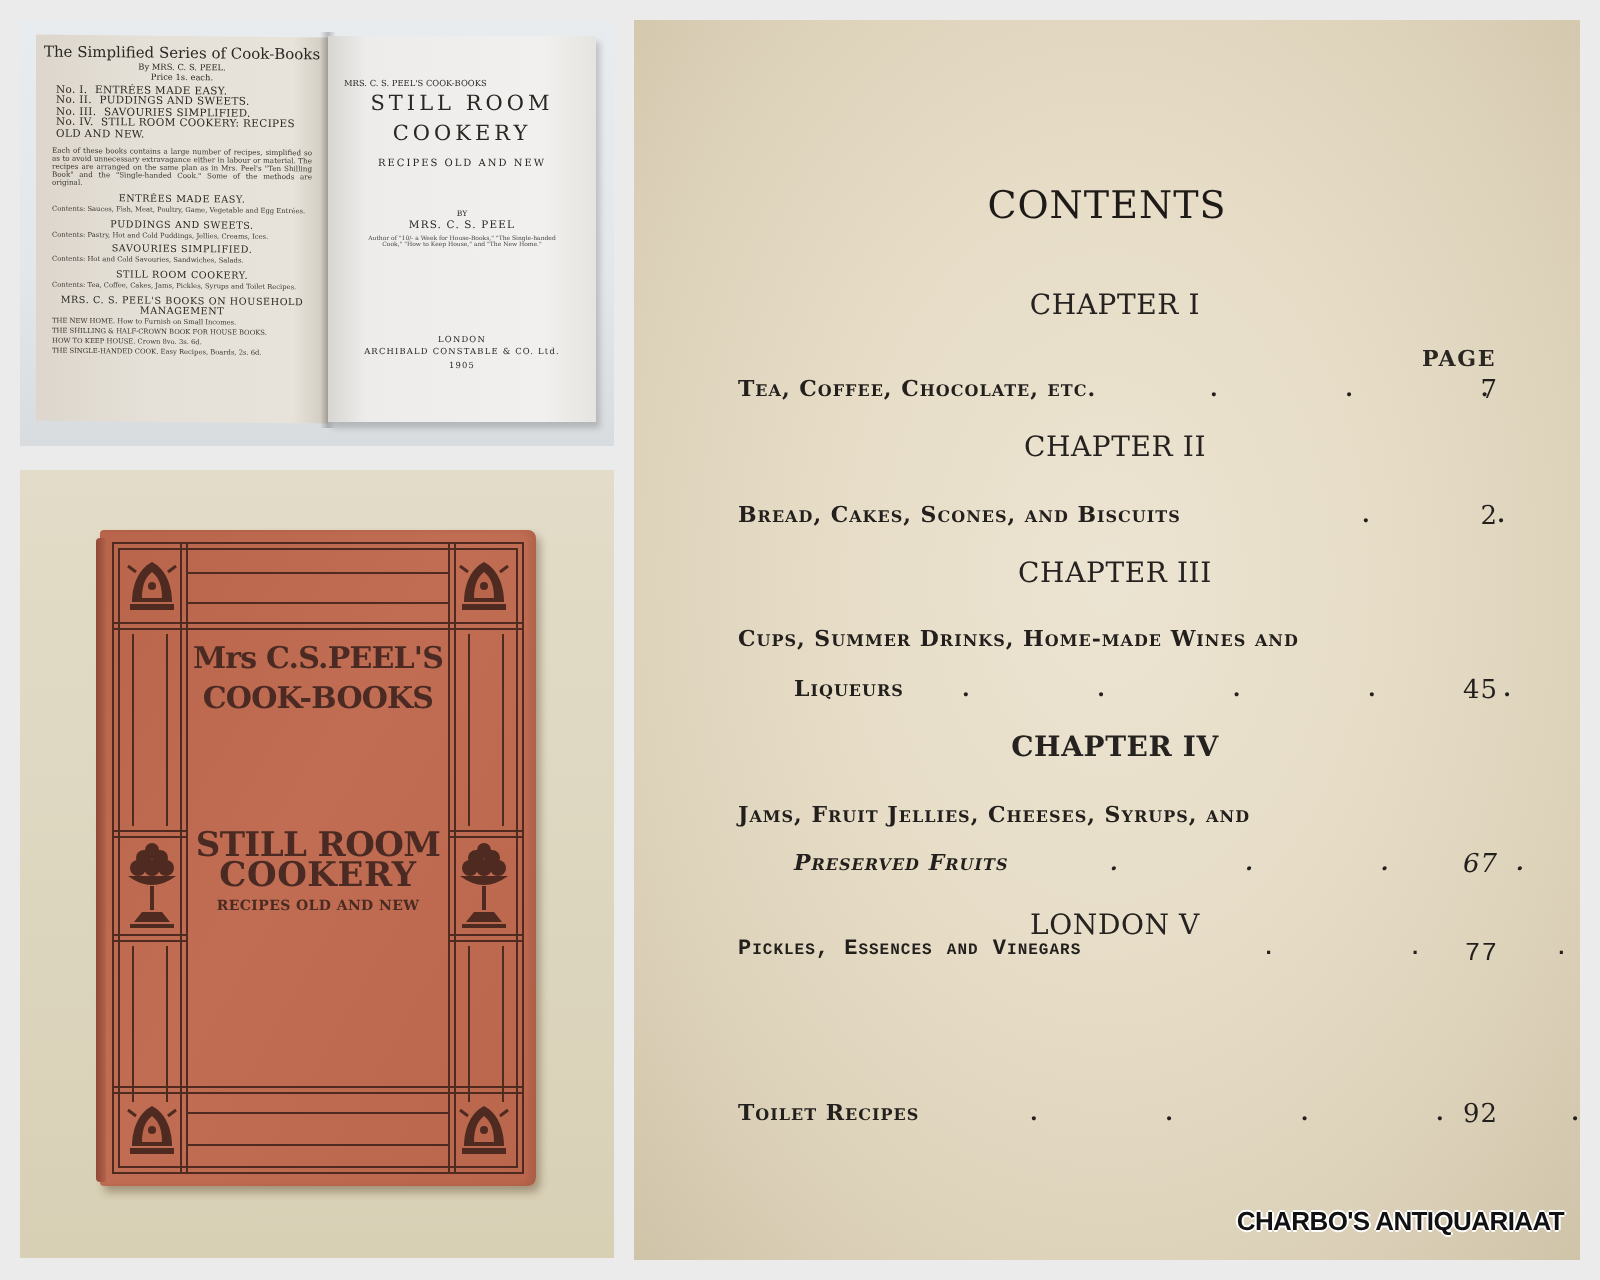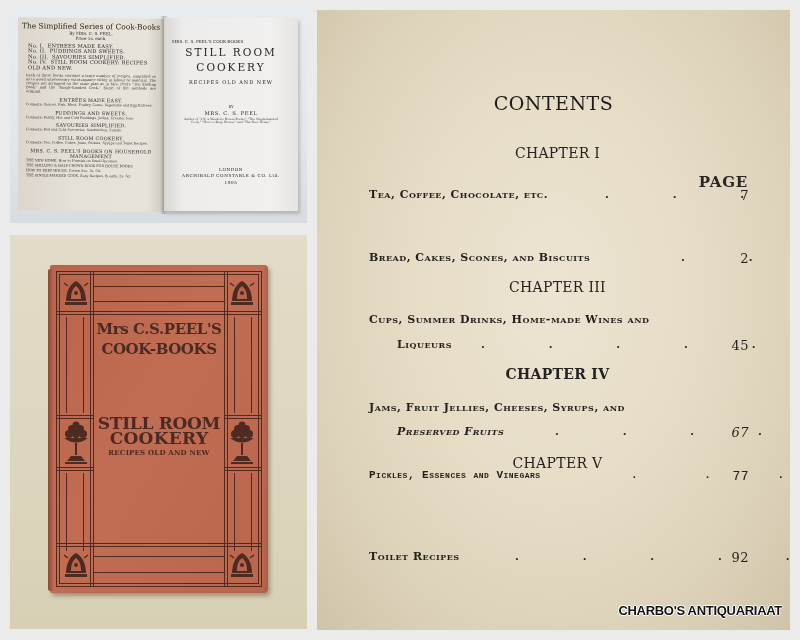--- a/index.html
+++ b/index.html
@@ -61,21 +61,21 @@
     background:
       radial-gradient(ellipse at 50% 45%, #ece4d2 0%, #e6dcc6 45%, #dacfb6 80%, #cfc3a8 100%); }
   .contents-title { position: absolute; top: 82px; left: 0; width: 100%; text-align: center;
     font-size: 19px; color: #1d1a17; letter-spacing: 0.5px; }
   .chapter-head { position: absolute; left: 0; width: 100%; text-align: center;
     font-size: 14px; color: #252220; letter-spacing: 0.3px; padding-left: 8px; }
   .entry { position: absolute; left: 52px; width: 380px; font-size: 11px; color: #221f1c;
     font-variant: small-caps; letter-spacing: 0.5px; white-space: nowrap; font-weight: bold; }
   .entry .pg { position: absolute; right: 0; top: 0; font-variant: normal; font-size: 13px; font-weight: normal; }
   .entry .dots { position: absolute; top: 0; letter-spacing: 30px; font-weight: bold; }
-  .page-label { position: absolute; right: 42px; top: 163px; font-size: 15px; letter-spacing: 0.8px;
+  .page-label { position: absolute; right: 42px; top: 163px; font-size: 11px; letter-spacing: 0.8px;
     color: #2a2622; font-weight: bold; text-align: right; }
   .watermark { position: absolute; right: 8px; bottom: 12px; font-family: "Liberation Sans", sans-serif;
     font-weight: bold; font-size: 13px; color: #111; letter-spacing: -0.3px;
     text-shadow: -1px 0 #fff, 1px 0 #fff, 0 -1px #fff, 0 1px #fff; }
 </style>
 </head>
 <body>
 
 <div class="panel" id="open-book">
   <div class="page page-left">
@@ -215,20 +215,21 @@
   <div class="contents-title">CONTENTS</div>
 
   <div class="chapter-head" style="top:135px;">CHAPTER I</div>
   <div class="page-label">PAGE</div>
   <div class="entry" style="top:178px;">
     <span>Tea, Coffee, Chocolate, etc.</span>
     <span class="dots" style="left:236px;">. . . .</span>
     <span class="pg">7</span>
   </div>
 
+  <div class="chapter-head" style="top:206px;">CHAPTER II</div>
   <div class="entry" style="top:241px;">
     <span>Bread, Cakes, Scones, and Biscuits</span>
     <span class="dots" style="left:312px;">. .</span>
     <span class="pg">2</span>
   </div>
 
   <div class="chapter-head" style="top:269px;">CHAPTER III</div>
   <div class="entry" style="top:303px;">
     <span>Cups, Summer Drinks, Home-made Wines and</span>
   </div>
@@ -241,21 +242,21 @@
   <div class="chapter-head" style="top:356px;font-weight:bold;">CHAPTER IV</div>
   <div class="entry" style="top:391px;">
     <span>Jams, Fruit Jellies, Cheeses, Syrups, and</span>
   </div>
   <div class="entry" style="top:415px;font-style:italic;">
     <span style="padding-left:28px;">Preserved Fruits</span>
     <span class="dots" style="left:186px;">. . . . .</span>
     <span class="pg">67</span>
   </div>
 
-  <div class="chapter-head" style="top:445px;">CHAPTER V</div>
+  <div class="chapter-head" style="top:445px;">LONDON V</div>
   <div class="entry" style="top:459px;font-family:Liberation Mono, monospace;">
     <span>Pickles, Essences and Vinegars</span>
     <span class="dots" style="left:262px;">. . .</span>
     <span class="pg">77</span>
   </div>
 
   <div class="entry" style="top:540px;">
     <span>Toilet Recipes</span>
     <span class="dots" style="left:146px;">. . . . . .</span>
     <span class="pg">92</span>

